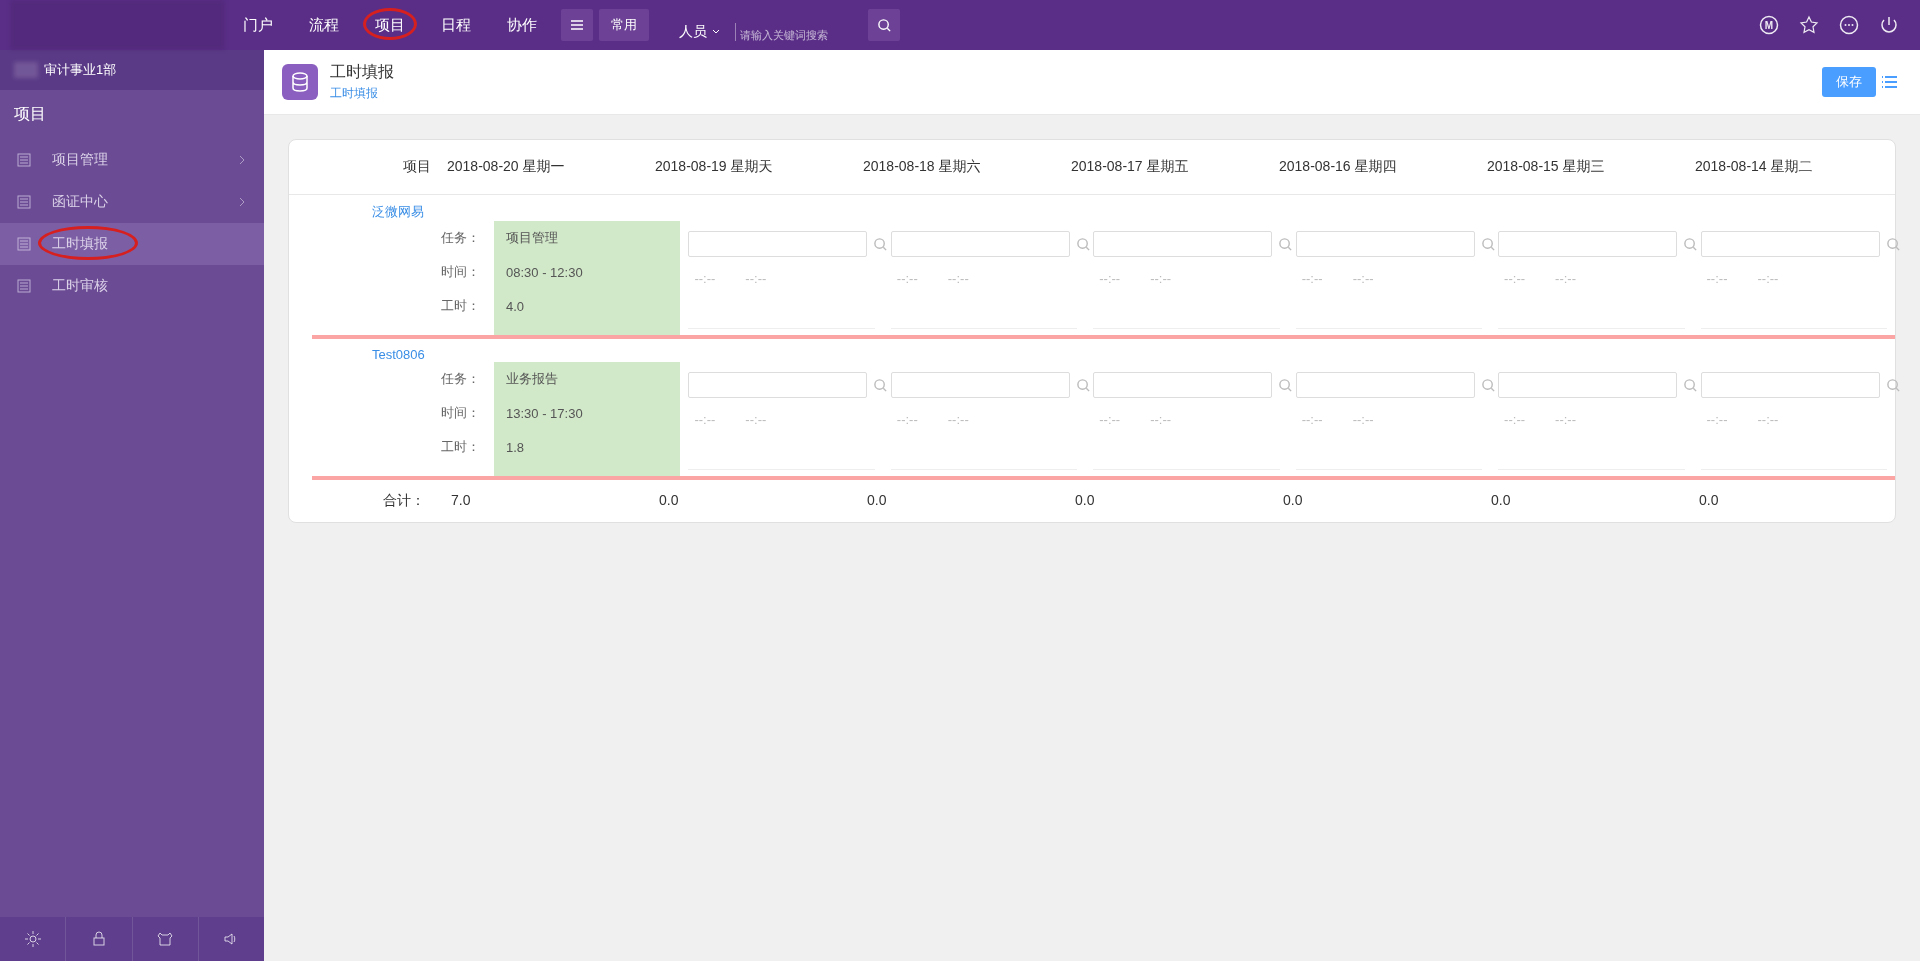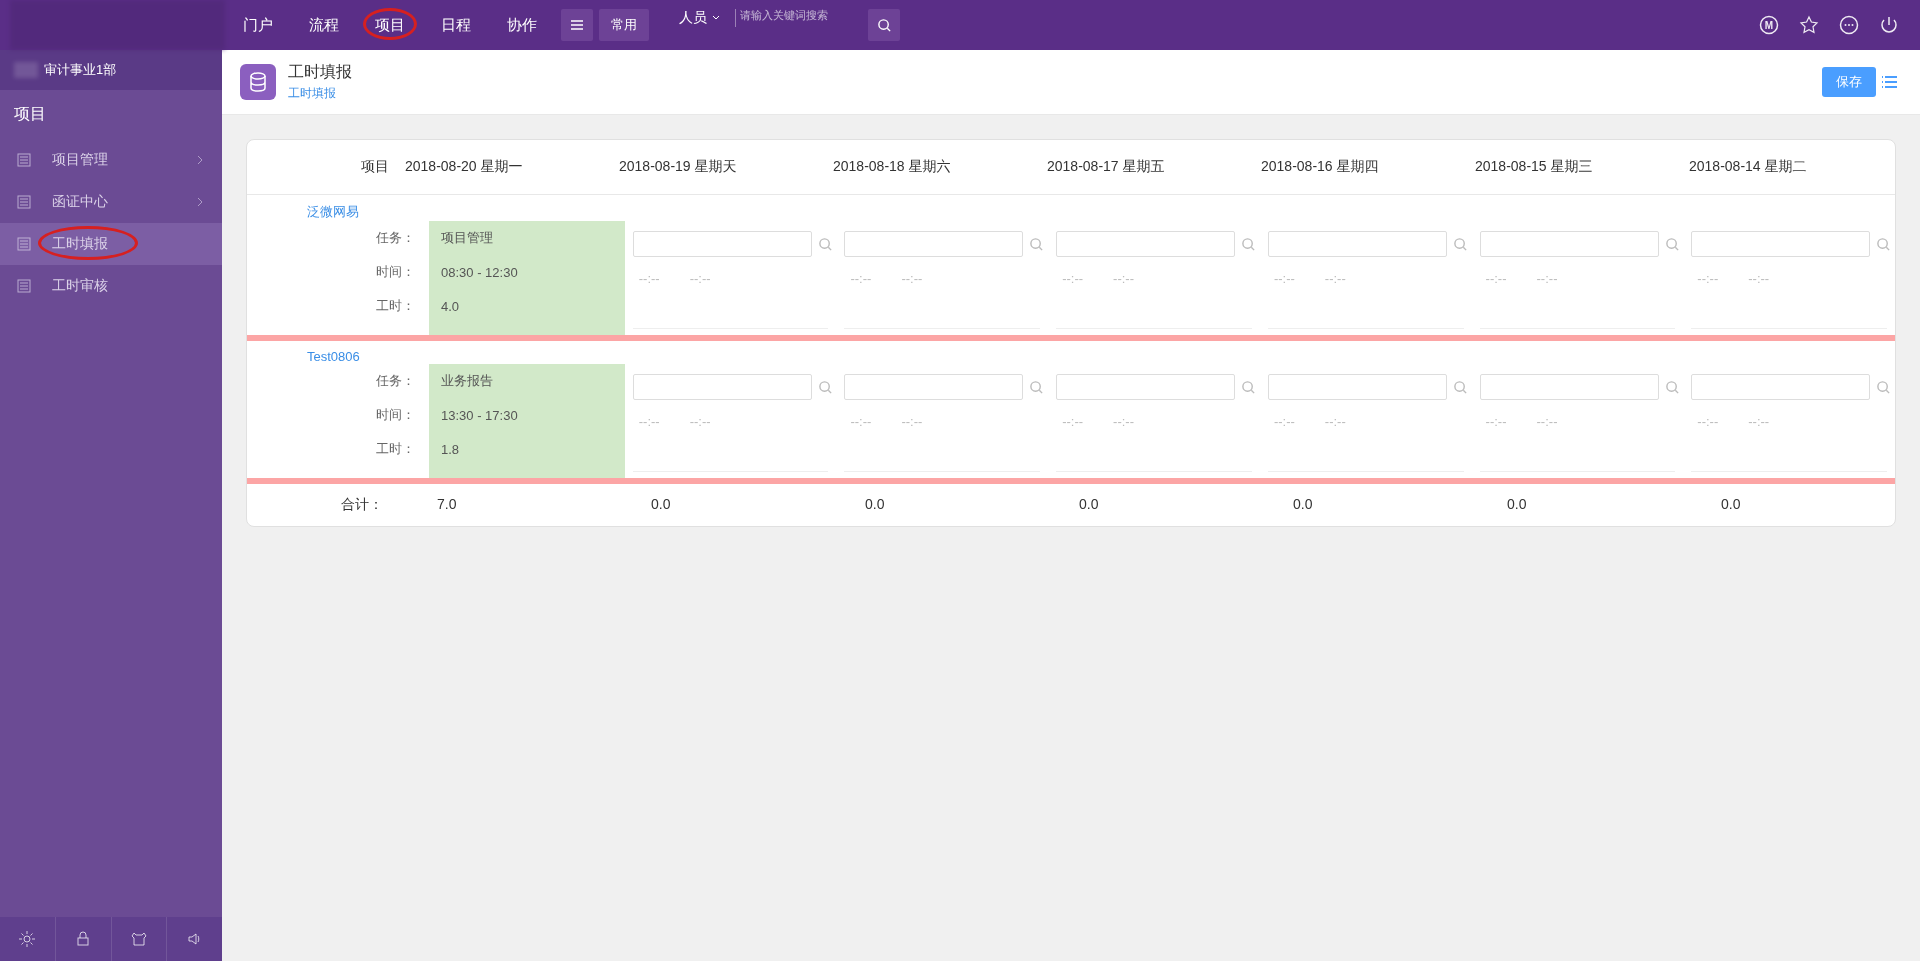--- a/index.html
+++ b/index.html
@@ -7,31 +7,31 @@
 
 .topbar { height: 50px; background: #5a2e87; display: flex; align-items: center; color: #fff; padding: 0 10px; }
 .logo-area { width: 215px; height: 50px; background: #4e2775; filter: blur(2px); opacity: 0.6; }
 .nav-items { display: flex; align-items: center; height: 100%; }
 .nav-item { padding: 0 18px; height: 50px; display: flex; align-items: center; font-size: 15px; cursor: pointer; position: relative; }
 .nav-item.active-circled { position: relative; }
 .circle-annot { position: absolute; border: 3px solid #d62020; border-radius: 50%; pointer-events: none; }
 .nav-circle { width: 54px; height: 32px; top: 8px; left: 50%; transform: translateX(-50%); }
 .nav-icon-btn { width: 32px; height: 32px; display: flex; align-items: center; justify-content: center; background: #6d4296; margin-left: 6px; cursor: pointer; border-radius: 2px; }
 .nav-pill { padding: 0 12px; height: 32px; display: flex; align-items: center; background: #6d4296; margin-left: 6px; cursor: pointer; border-radius: 2px; font-size: 13px; }
-.search-wrap { display: flex; align-items: flex-start; margin-left: 30px; }
+.search-wrap { display: flex; align-items: flex-end; margin-left: 30px; }
 .search-type { display: flex; align-items: center; font-size: 14px; padding-right: 10px; cursor: pointer; }
 .search-divider { width: 1px; height: 18px; background: rgba(255,255,255,0.4); margin: 0 4px; }
 .search-input { background: transparent; border: none; color: #fff; outline: none; width: 120px; font-size: 11px; }
 .search-input::placeholder { color: rgba(255,255,255,0.65); }
 .search-btn { width: 32px; height: 32px; background: #6d4296; display: flex; align-items: center; justify-content: center; margin-left: 8px; cursor: pointer; border-radius: 2px; }
 .top-right { margin-left: auto; display: flex; align-items: center; gap: 18px; padding-right: 10px; }
 .top-right-icon { width: 22px; height: 22px; display: flex; align-items: center; justify-content: center; cursor: pointer; opacity: 0.9; }
 
 .main { display: flex; height: calc(100vh - 50px); }
-.sidebar { width: 222px; background: #6b4b94; color: #dcd3e9; display: flex; flex-direction: column; }
+.sidebar { width: 264px; background: #6b4b94; color: #dcd3e9; display: flex; flex-direction: column; }
 .dept-bar { height: 40px; background: #5a3a86; display: flex; align-items: center; padding: 0 14px; font-size: 13px; color: #fff; }
 .dept-bar .blur { filter: blur(2px); background: rgba(255,255,255,0.15); width: 24px; height: 16px; margin-right: 6px; }
 .side-title { padding: 14px 14px; font-size: 16px; color: #fff; }
 .side-menu { flex: 1; }
 .side-item { height: 42px; display: flex; align-items: center; padding: 0 18px 0 14px; cursor: pointer; color: #dcd3e9; font-size: 14px; position: relative; }
 .side-item.selected { background: #7c5ea4; }
 .side-item-icon { width: 20px; margin-right: 18px; opacity: 0.7; display: flex; align-items: center; justify-content: center; }
 .side-item-label { flex: 1; }
 .side-chevron { opacity: 0.6; }
 .side-circle { width: 100px; height: 34px; top: 3px; left: 38px; }
@@ -50,37 +50,37 @@
 .btn-list { width: 24px; height: 24px; display: flex; align-items: center; justify-content: center; cursor: pointer; color: #4a9eff; }
 
 .table-area { flex: 1; padding: 24px; overflow: auto; }
 .tbl { background: #fff; border: 1px solid #e0e0e0; border-radius: 8px; width: 100%; }
 .tbl-head { display: flex; border-bottom: 1px solid #e8e8e8; }
 .col-first { width: 150px; text-align: right; padding-right: 16px; }
 .col-day { flex: 1; min-width: 152px; }
 .th { padding: 18px 8px; font-size: 14px; color: #333; text-align: left; }
 .th.col-first { text-align: right; }
 
-.proj-block { border-bottom: 6px solid #fca5a5; }
+.proj-block { border-bottom: 4px solid #fca5a5; margin-left: 23px; }
 .proj-name-row { padding: 8px 0 0 0; }
 .proj-name { padding-left: 60px; color: #3a8ee6; font-size: 13px; display: inline-block; cursor: pointer; }
 .proj-rows { display: flex; padding-left: 32px; }
 .proj-labels { width: 150px; }
 .label-row { height: 34px; display: flex; align-items: center; justify-content: flex-end; padding-right: 14px; color: #666; font-size: 13px; }
 .day-cell { flex: 1; min-width: 152px; border-left: 0; }
 .day-cell.filled { background: #d2e9c9; }
 .filled-row { height: 34px; display: flex; align-items: center; padding-left: 12px; color: #555; font-size: 13px; }
 .empty-cell { padding: 6px 8px; }
 .task-input-row { display: flex; align-items: center; gap: 6px; height: 34px; }
 .task-input { flex: 1; border: 1px solid #ddd; height: 26px; border-radius: 2px; }
 .mag-btn { width: 18px; height: 18px; color: #bbb; cursor: pointer; display: flex; align-items: center; justify-content: center; }
 .time-row { display: flex; align-items: center; gap: 30px; height: 34px; color: #bbb; font-size: 13px; padding-left: 6px; }
 .hours-row { height: 34px; border-bottom: 1px solid #eee; }
 
-.total-row { display: flex; padding: 12px 0; gap: 28px; }
+.total-row { display: flex; padding: 12px 0; }
 .total-label { width: 150px; text-align: right; padding-right: 14px; font-size: 14px; color: #333; }
 .total-cell { flex: 1; min-width: 152px; padding-left: 12px; font-size: 14px; color: #333; }
 
 svg { display: block; }
 </style>
 </head>
 <body>
 
 <div class="topbar">
   <div class="logo-area"></div>

